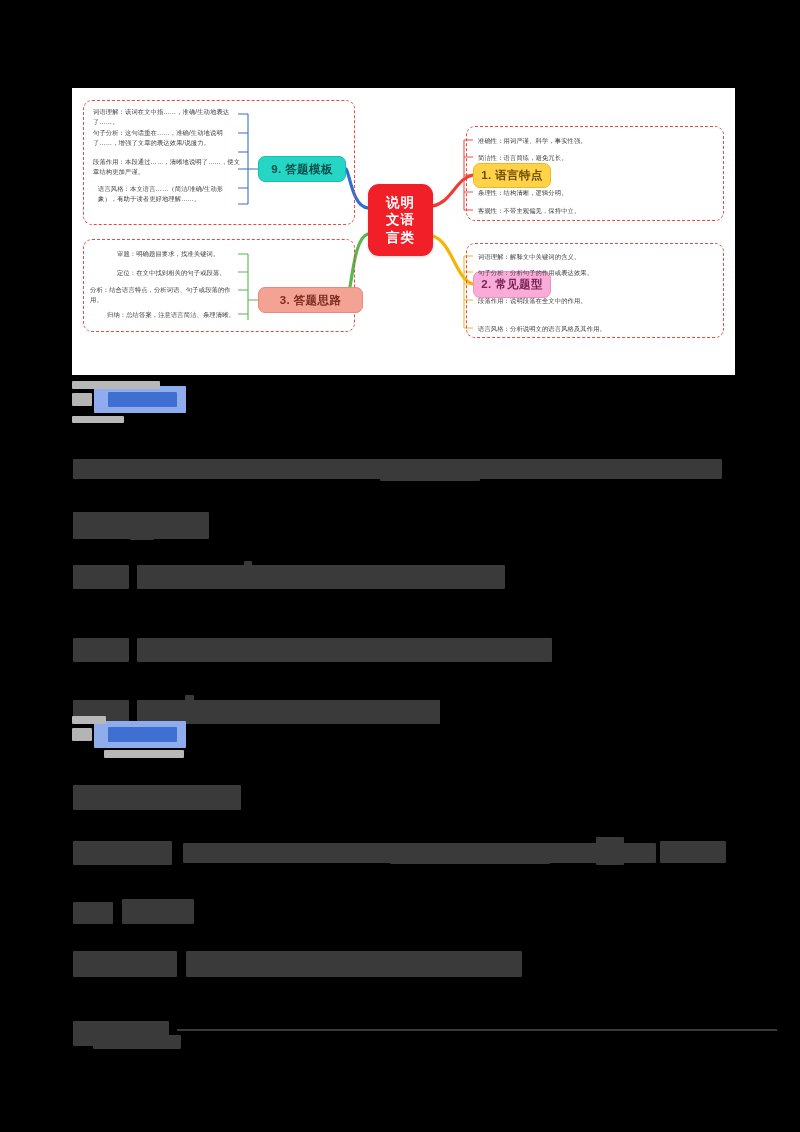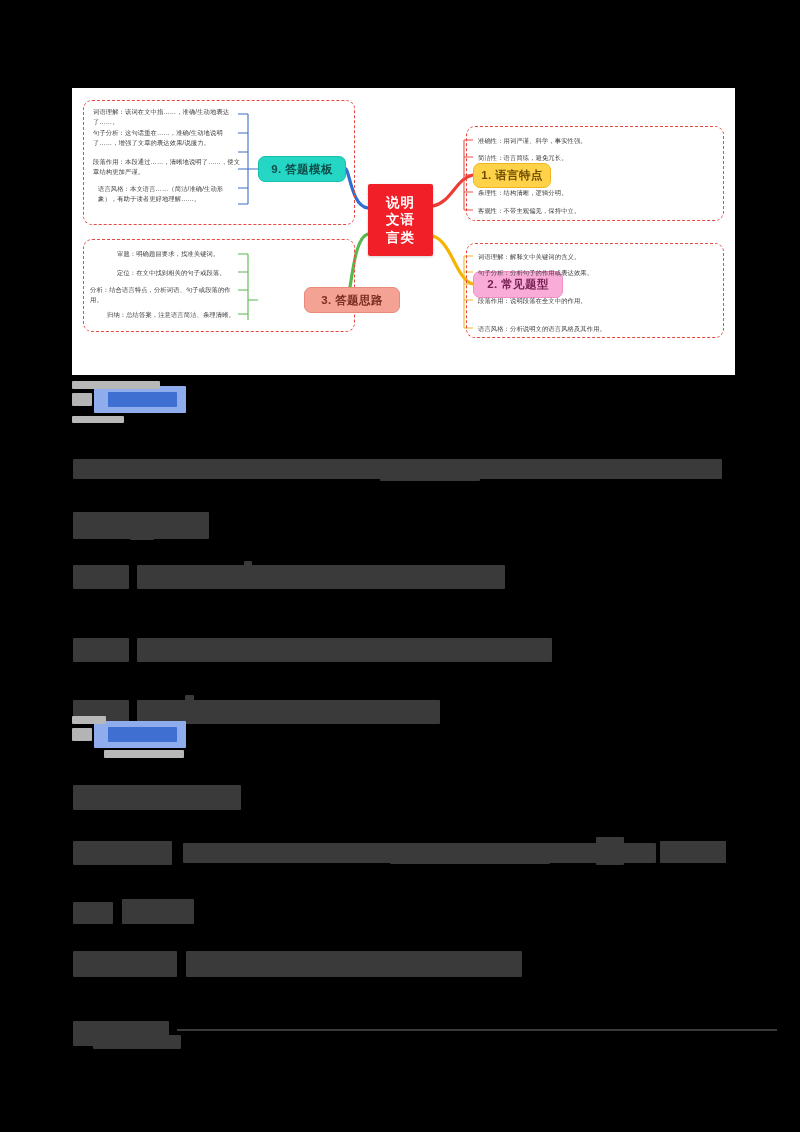--- a/index.html
+++ b/index.html
@@ -51,21 +51,21 @@
   #grp-types   { left: 394px; top: 155px; width: 258px; height: 95px; }
 
   
   .center-node {
     position: absolute;
     left: 296px;
     top: 96px;
     width: 65px;
     height: 72px;
     background: #f01f28;
-    border-radius: 2px;
+    border-radius: 11px;
     color: #ffffff;
     font-weight: bold;
     font-size: 13.5px;
     line-height: 1.28;
     letter-spacing: 1px;
     display: flex;
     flex-direction: column;
     align-items: center;
     justify-content: center;
     text-align: center;
@@ -84,29 +84,29 @@
     font-size: 11.5px;
     font-weight: bold;
     white-space: nowrap;
     letter-spacing: .4px;
   }
   #node-tpl {
     left: 186px; top: 68px; width: 88px; height: 26px;
     background: #25d6c4; border: 1.2px solid #16bfae; color: #0d4f4a;
   }
   #node-ideas {
-    left: 186px; top: 199px; width: 96px; height: 26px;
-    background: #f3a294; border: 1.2px solid #e88a79; color: #7a2d20; margin-left: 46px;
+    left: 186px; top: 199px; width: 105px; height: 26px;
+    background: #f3a294; border: 1.2px solid #e88a79; color: #7a2d20;
   }
   #node-feature {
     left: 401px; top: 75px; width: 78px; height: 25px;
     background: #ffd24a; border: 1.2px solid #f0b81f; color: #6b4c00; text-align: center;
   }
   #node-types {
-    left: 401px; top: 183px; width: 90px; height: 27px;
+    left: 401px; top: 183px; width: 78px; height: 27px;
     background: #f9acd8; border: 1.2px solid #f08ec6; color: #7a2256;
   }
 
   
   .leaf {
     position: absolute;
     font-size: 6.3px;
     line-height: 1.55;
     color: #3a3a3a;
     letter-spacing: .1px;

